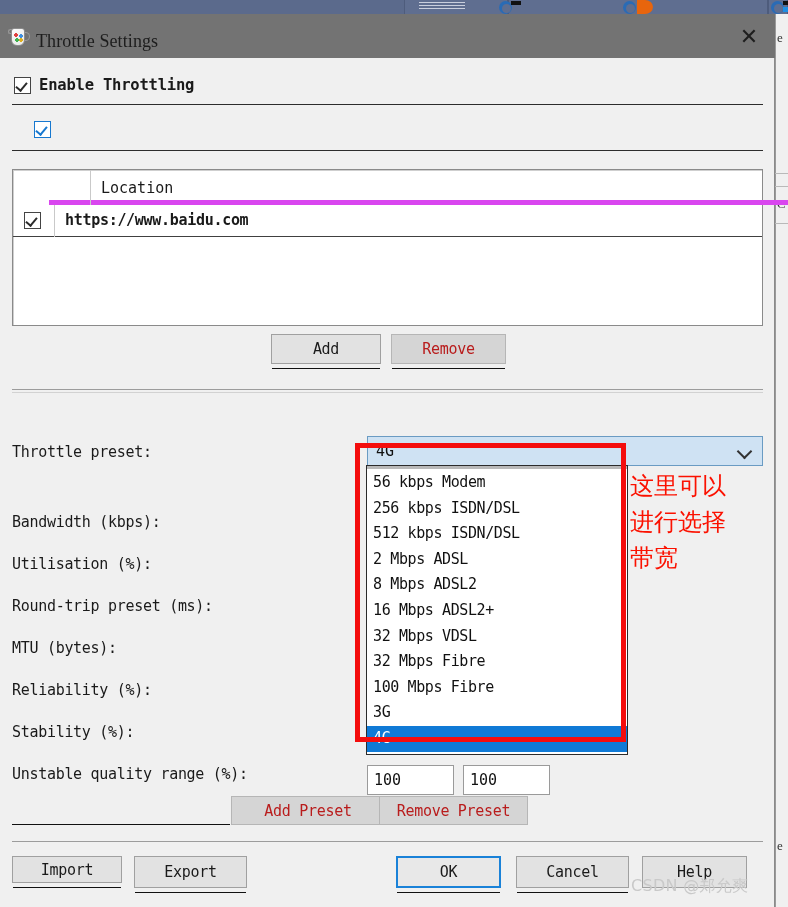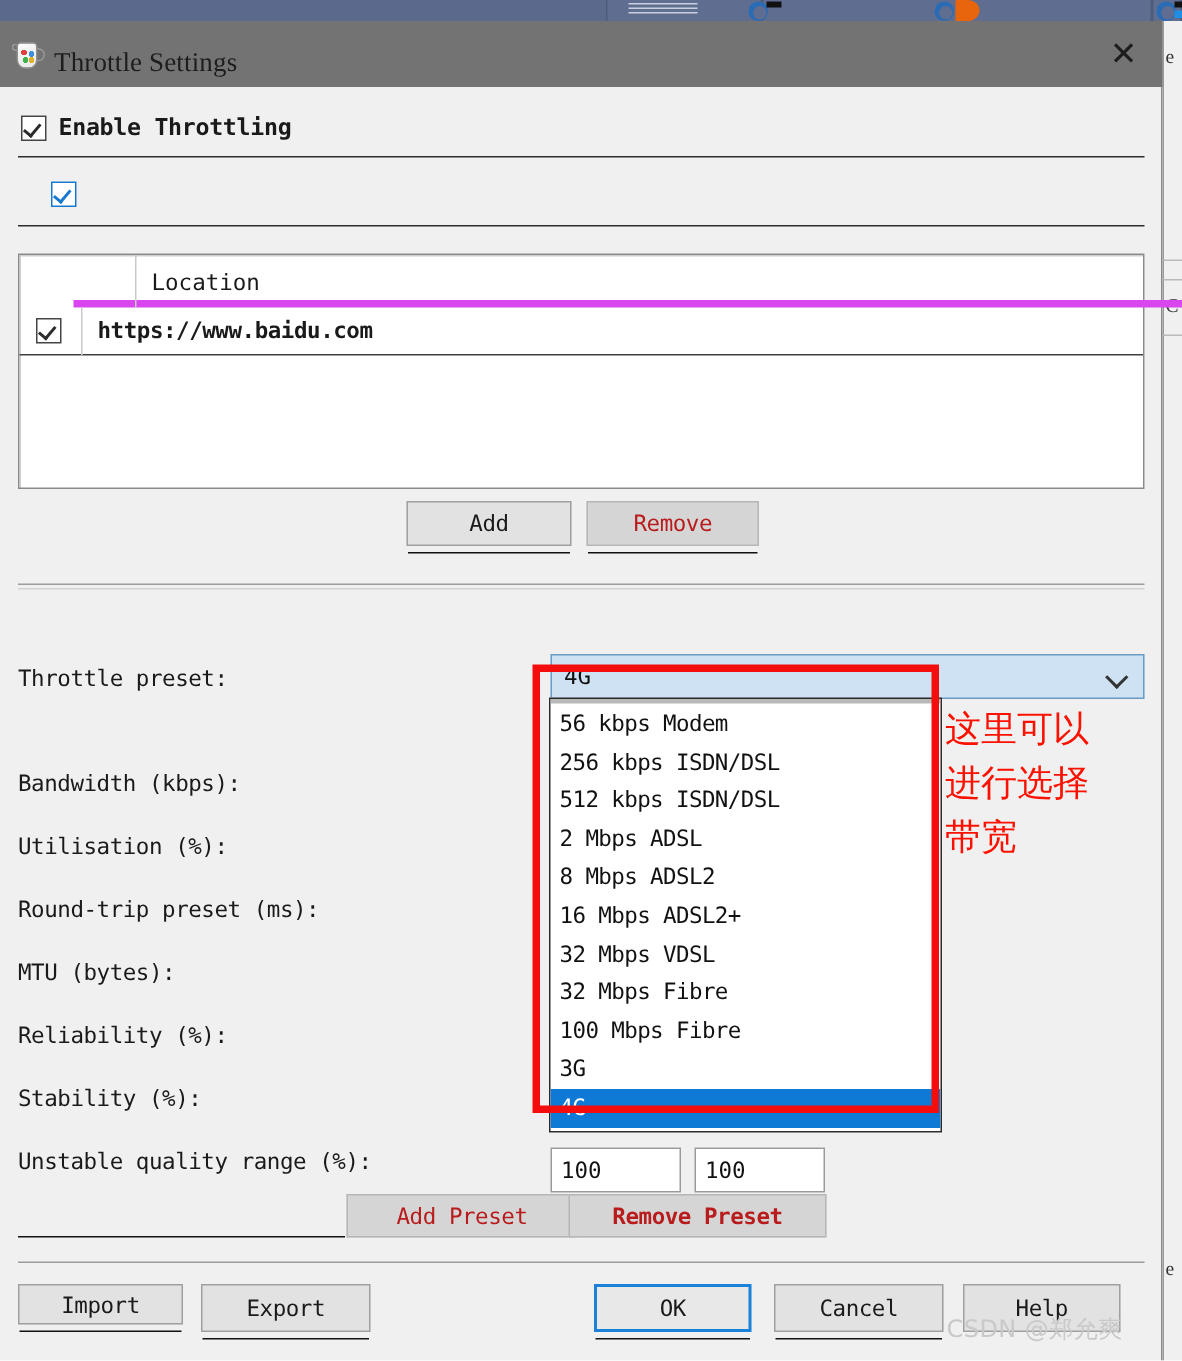--- a/index.html
+++ b/index.html
@@ -433,21 +433,21 @@
           <div class="dditem">3G</div>
           <div class="dditem selected">4G</div>
         </div>
     </div>
 
     <div class="tinput" style="left:367px; top:751px; width:87px; height:30px;">100</div>
     <div class="tinput" style="left:463px; top:751px; width:87px; height:30px;">100</div>
 
     <div class="rule-dark" style="left:12px; top:810px; width:218px;"></div>
     <div class="btn disabled" style="left:231px; top:782px; width:154px; height:29px;">Add Preset</div>
-    <div class="btn disabled" style="left:379px; top:782px; width:172px; height:29px;font-weight:bold;">Remove Preset</div>
+    <div class="btn disabled" style="left:379px; top:782px; width:149px; height:29px;">Remove Preset</div>
 
     <div class="hr soft" style="top:827px;"></div>
 
     <div class="btn shadow" style="left:12px; top:842px; width:110px; height:27px;">Import</div>
     <div class="btn shadow" style="left:134px; top:842px; width:113px; height:32px;">Export</div>
     <div class="btn primary" style="left:396px; top:842px; width:105px; height:32px;">OK</div>
     <div class="btn shadow" style="left:516px; top:842px; width:113px; height:32px;">Cancel</div>
     <div class="btn" style="left:642px; top:842px; width:105px; height:32px;">Help</div>
 
   </div>

